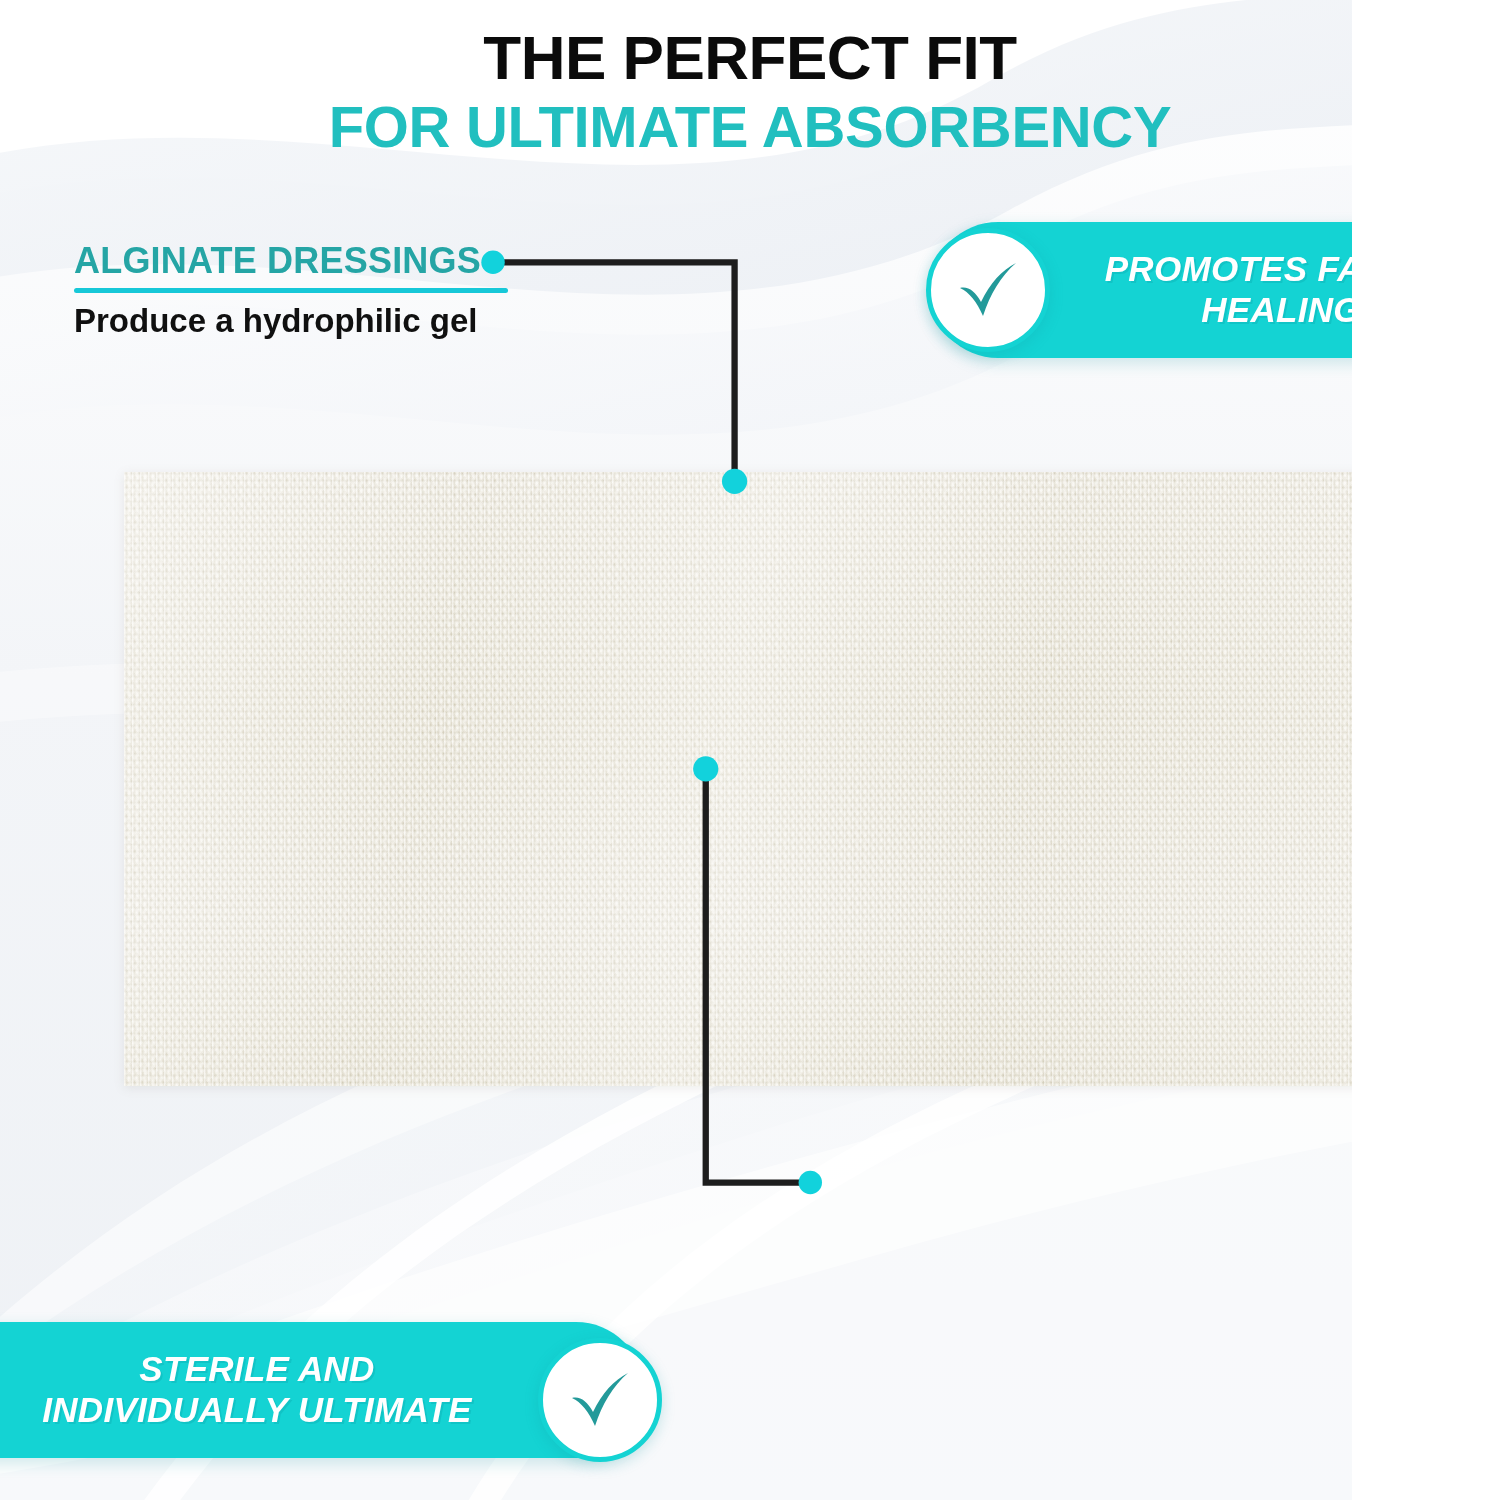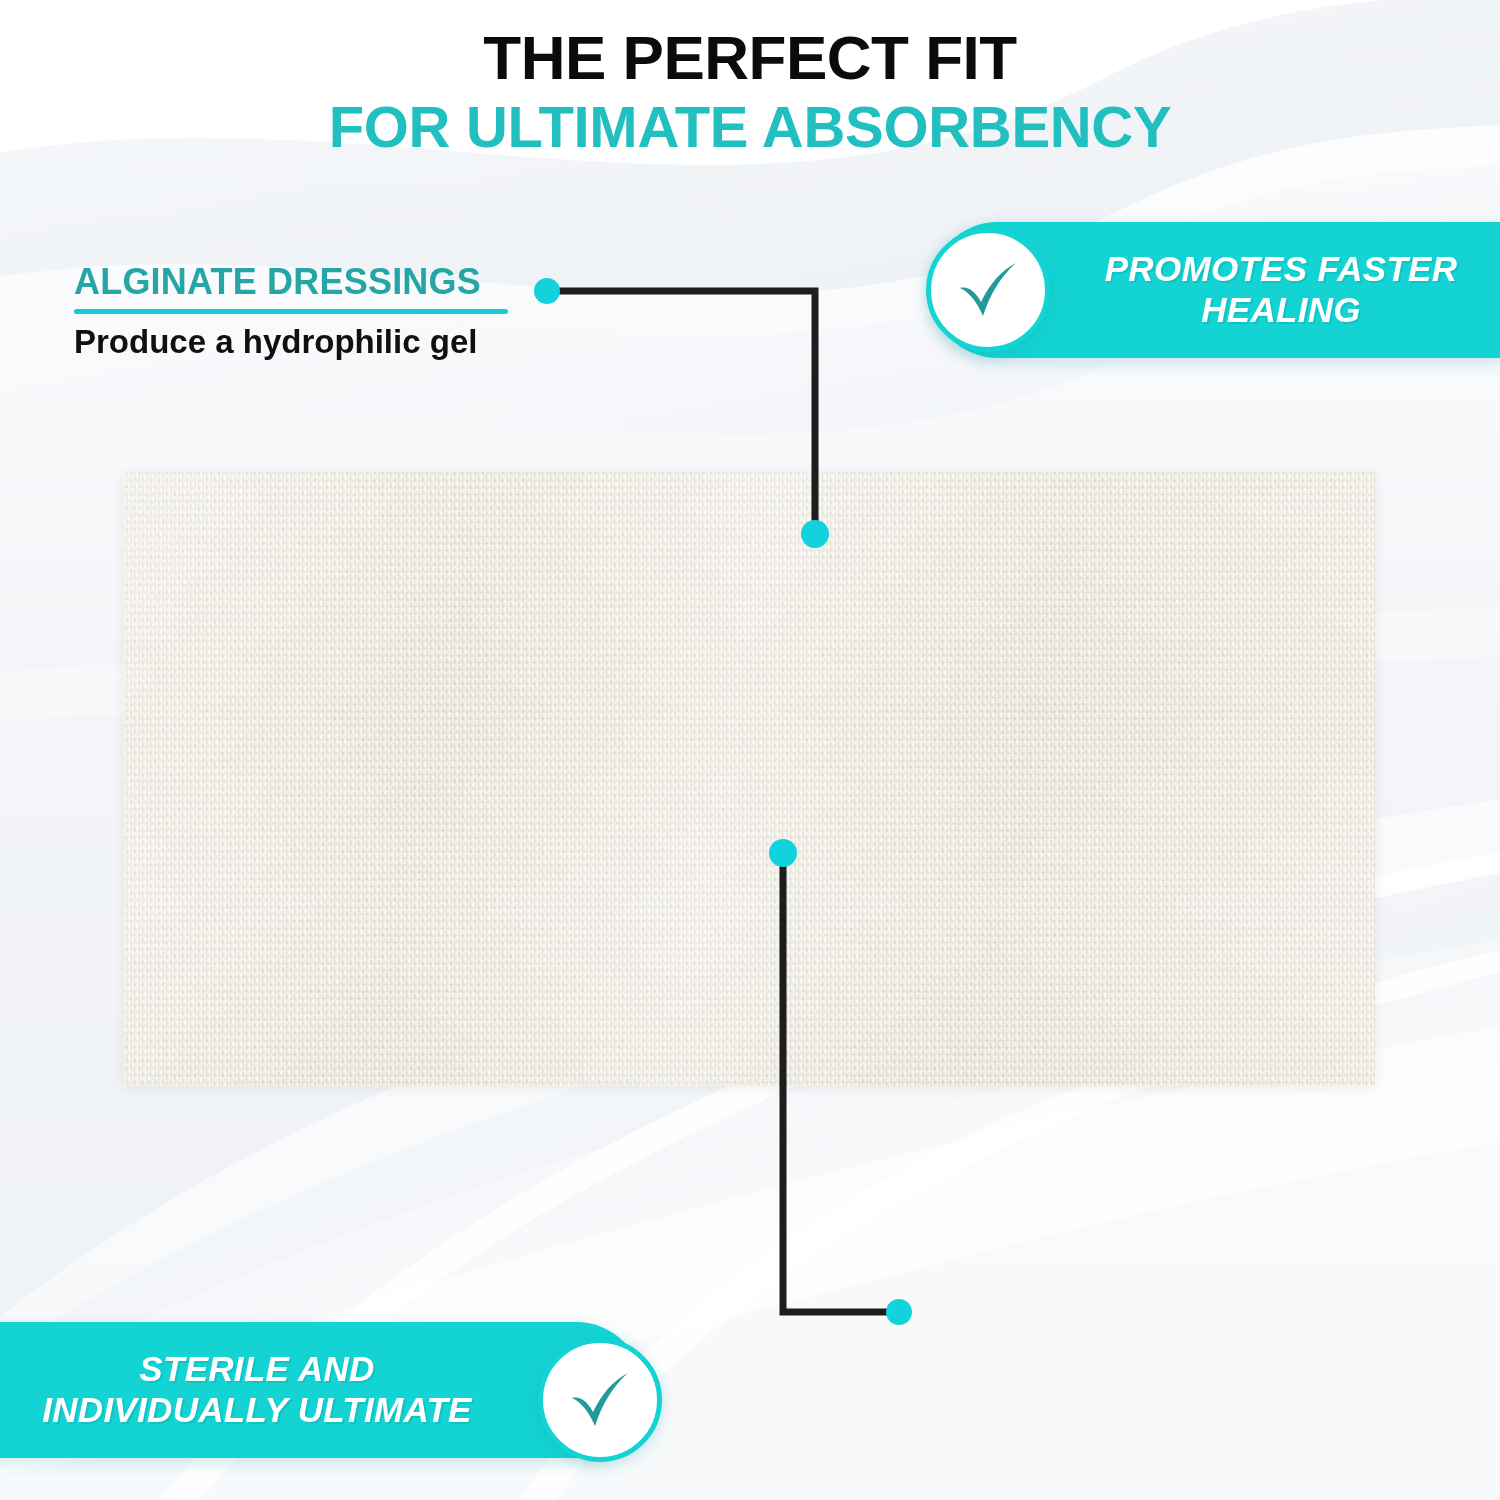--- a/index.html
+++ b/index.html
@@ -2,21 +2,21 @@
 <html><head>
 <meta charset="utf-8">
 <style>
   html, body {
     margin: 0;
     padding: 0;
     background: #ffffff;
   }
   #page {
     position: relative;
-    width: 1500px;
+    width: 1352px;
     height: 1500px;
     overflow: hidden;
     font-family: "Liberation Sans", sans-serif;
     background: #f4f6f9;
   }
 
   
   .bg-waves {
     position: absolute;
     inset: 0;
@@ -108,21 +108,21 @@
     margin: 6px 0 9px 0;
   }
   .callout-desc {
     font-size: 33px;
     font-weight: 700;
     color: #101010;
     margin: 0;
     line-height: 1.18;
   }
 
-  #callout-alginate { left: 74px; top: 240px; width: 440px; margin-top: 21px; }
+  #callout-alginate { left: 74px; top: 240px; width: 440px; }
   #callout-alginate .callout-rule { width: 434px; }
   #callout-absorbency { left: 926px; top: 1262px; width: 490px; text-align: center; }
   #callout-absorbency .callout-title { font-size: 39px; }
   #callout-absorbency .callout-rule { width: 456px; margin-left: auto; margin-right: auto; }
   #callout-absorbency .callout-desc { font-size: 30px; line-height: 1.22; }
 
   
   .badge {
     position: absolute;
     z-index: 9;

